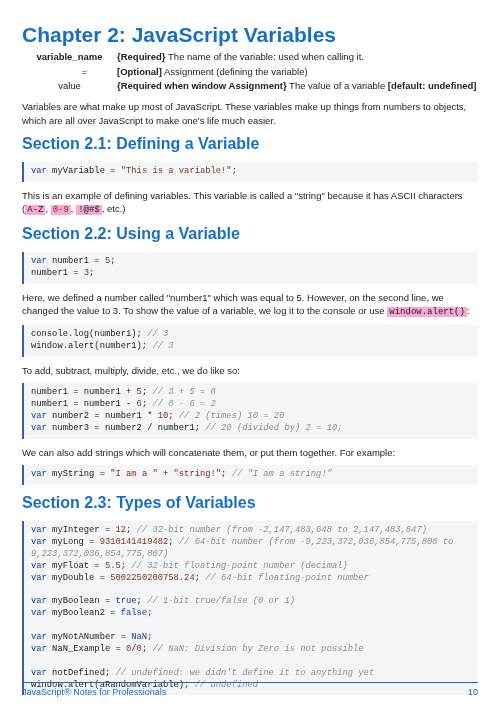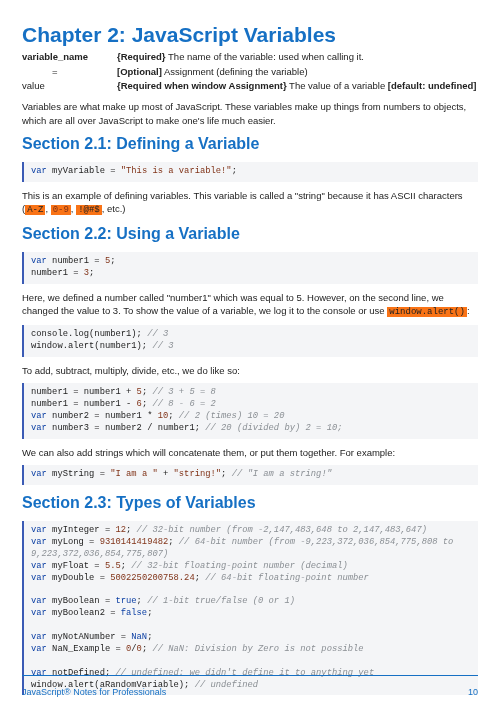--- a/index.html
+++ b/index.html
@@ -21,52 +21,52 @@
     margin-bottom: 1px;
   }
   h2.section {
     color: #1670c4;
     font-size: 16px;
     font-weight: 700;
     margin-bottom: 7px;
   }
   .param-table { margin-bottom: 8px; }
   .param-row { display: flex; margin-bottom: 1px; }
-  .param-name { width: 95px; flex-shrink: 0; }
+  .param-name { width: 95px; flex-shrink: 0; text-align: center; }
   .param-desc { flex: 1; }
   .param-row.indent .param-name { padding-left: 30px; width: 95px; }
   .bold { font-weight: 700; }
   p.body { margin-bottom: 6px; margin-top: 4px; }
   .codeblock {
     background: #f4f5f7;
     border-left: 2px solid #3b5bb5;
     padding: 4px 7px;
     margin: 5px 0 7px 0;
     font-family: "Courier New", monospace;
     font-size: 8.8px;
     white-space: pre;
     overflow: hidden;
     line-height: 1.35;
   }
   code.inline {
     font-family: "Courier New", monospace;
     font-size: 9px;
-    background: #f97316;
+    background: #f9a8d4;
     padding: 0 2px;
   }
   .kw  { color: #0a3ea3; }
   .str { color: #803318; }
   .num { color: #803318; }
   .cm  { color: #8a8f94; font-style: italic; }
   .bool{ color: #0a3ea3; }
   .footer {
     position: absolute;
     bottom: 8px; left: 22px; right: 22px;
     border-top: 1px solid #1670c4;
-    padding-top: 10px;
+    padding-top: 3px;
     display: flex; justify-content: space-between;
     color: #1670c4;
     font-size: 9px;
   }
 </style>
 </head>
 <body>
 
 <h1 class="chapter">Chapter 2: JavaScript Variables</h1>
 

